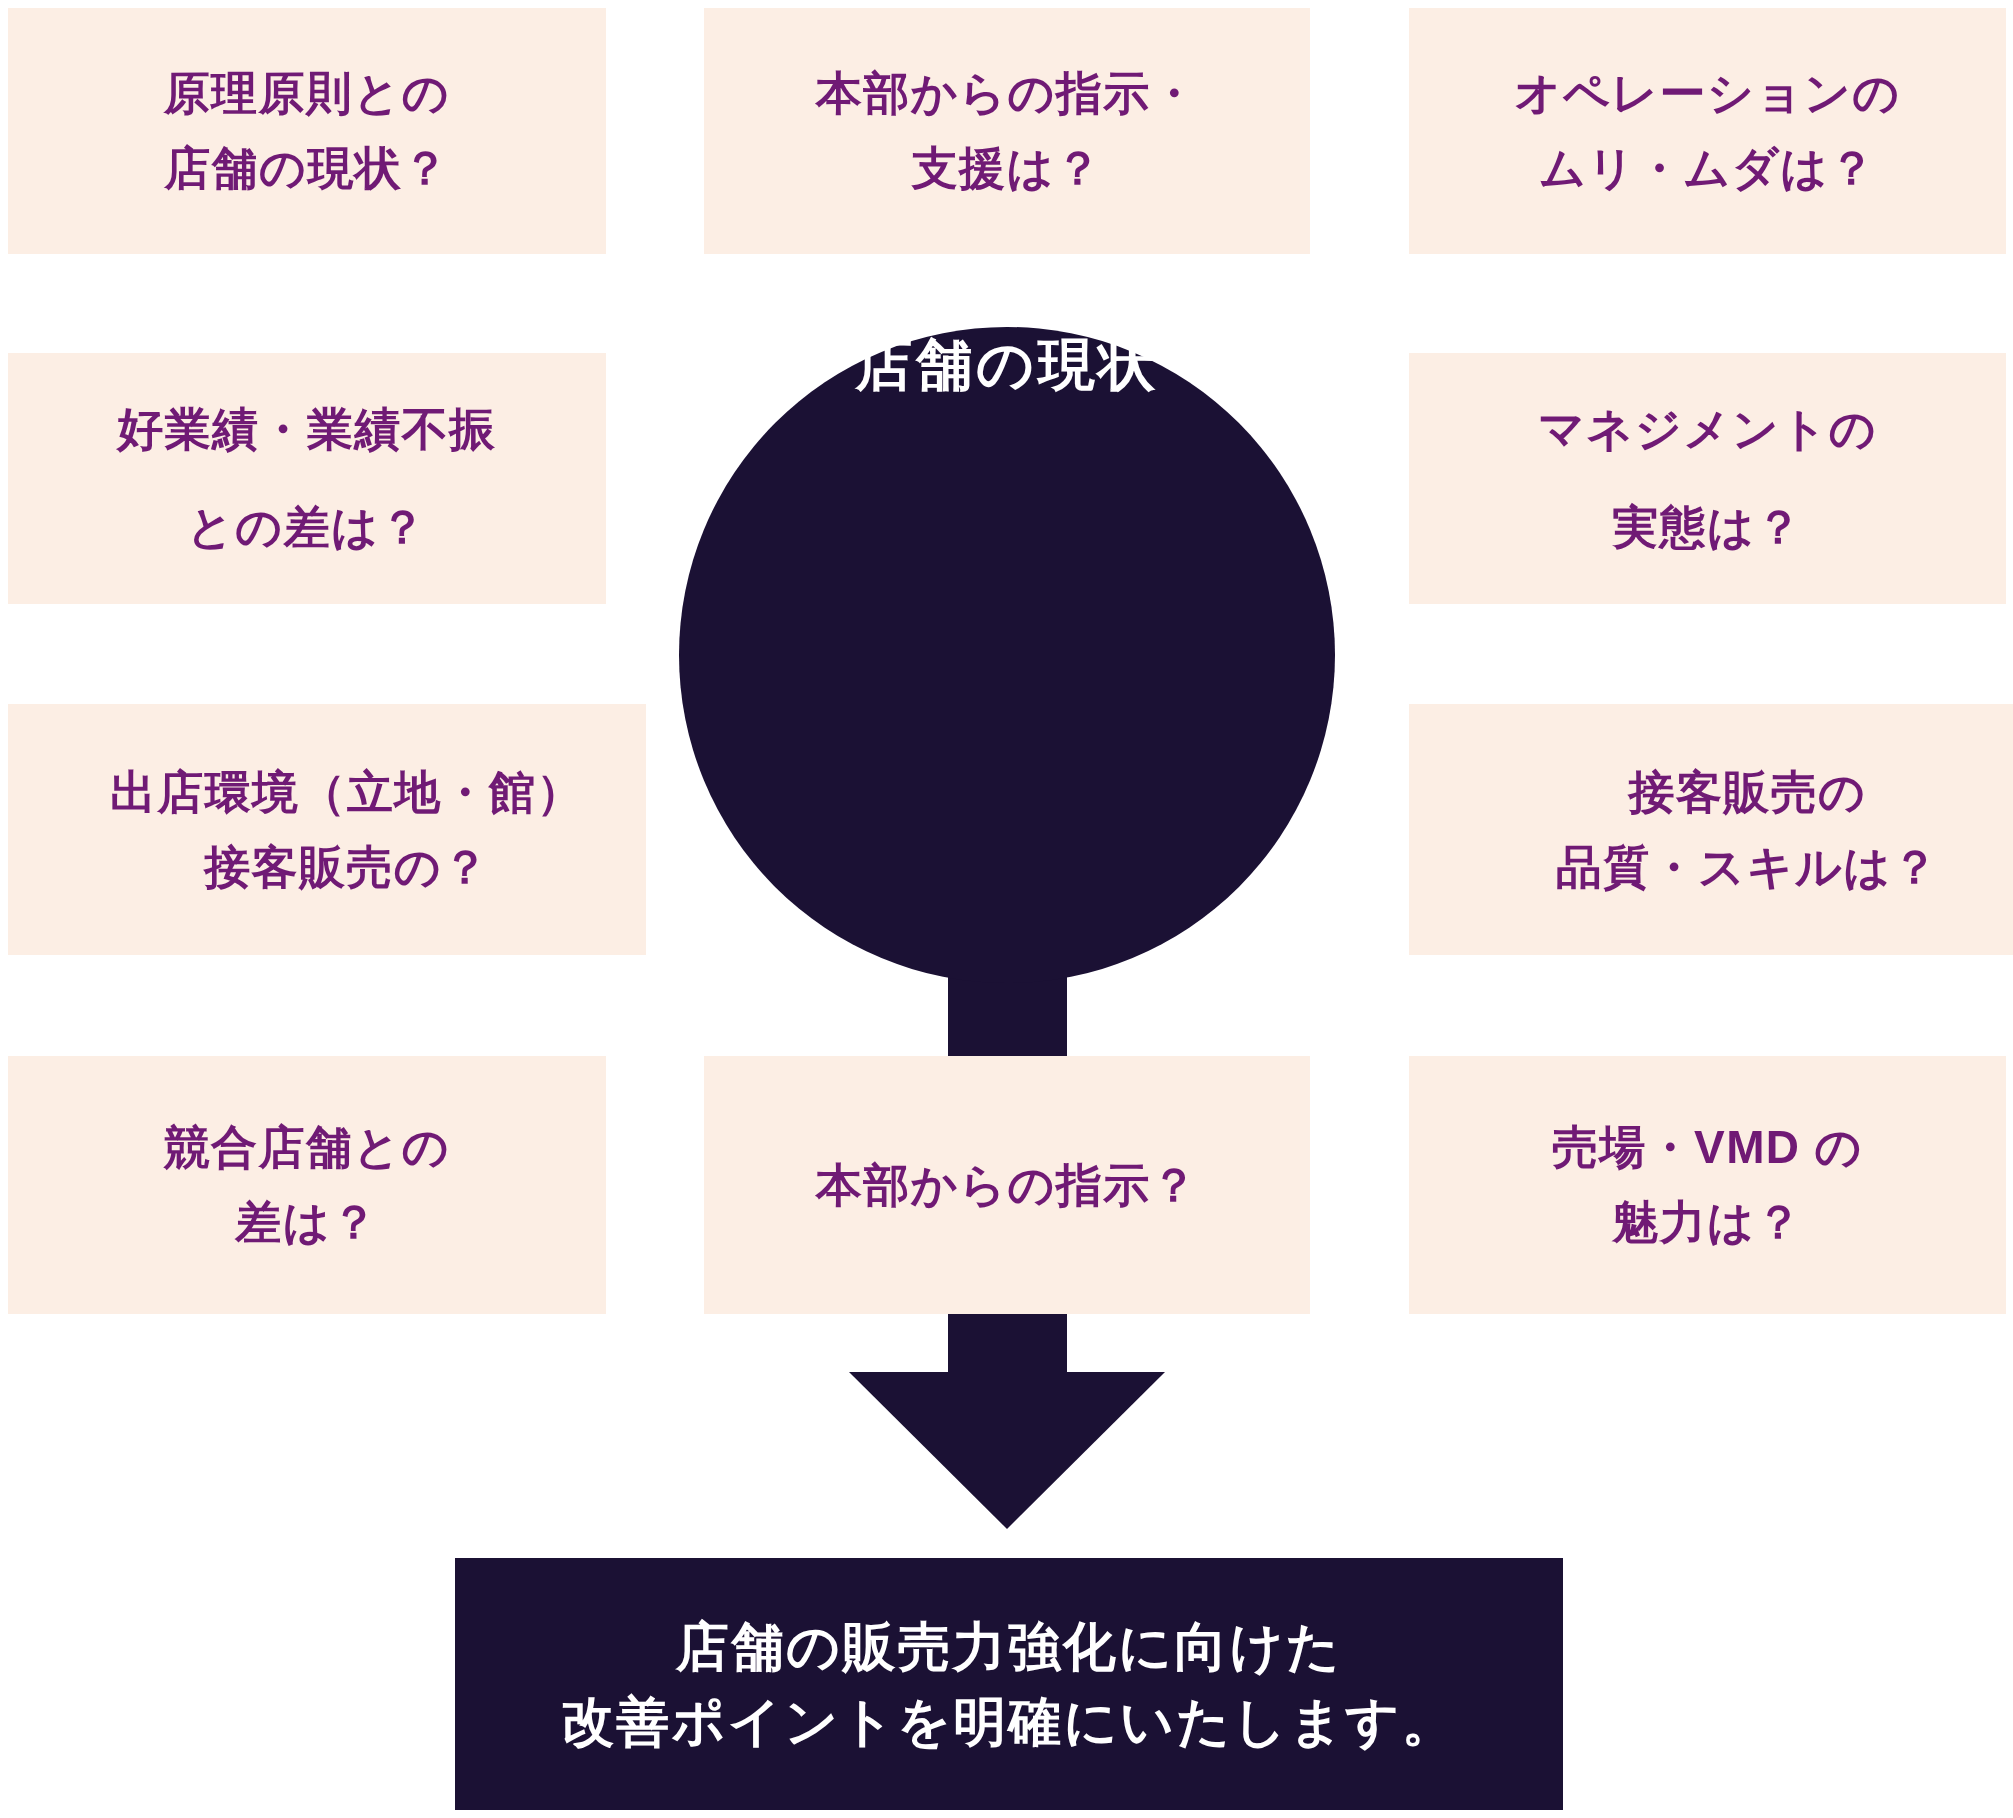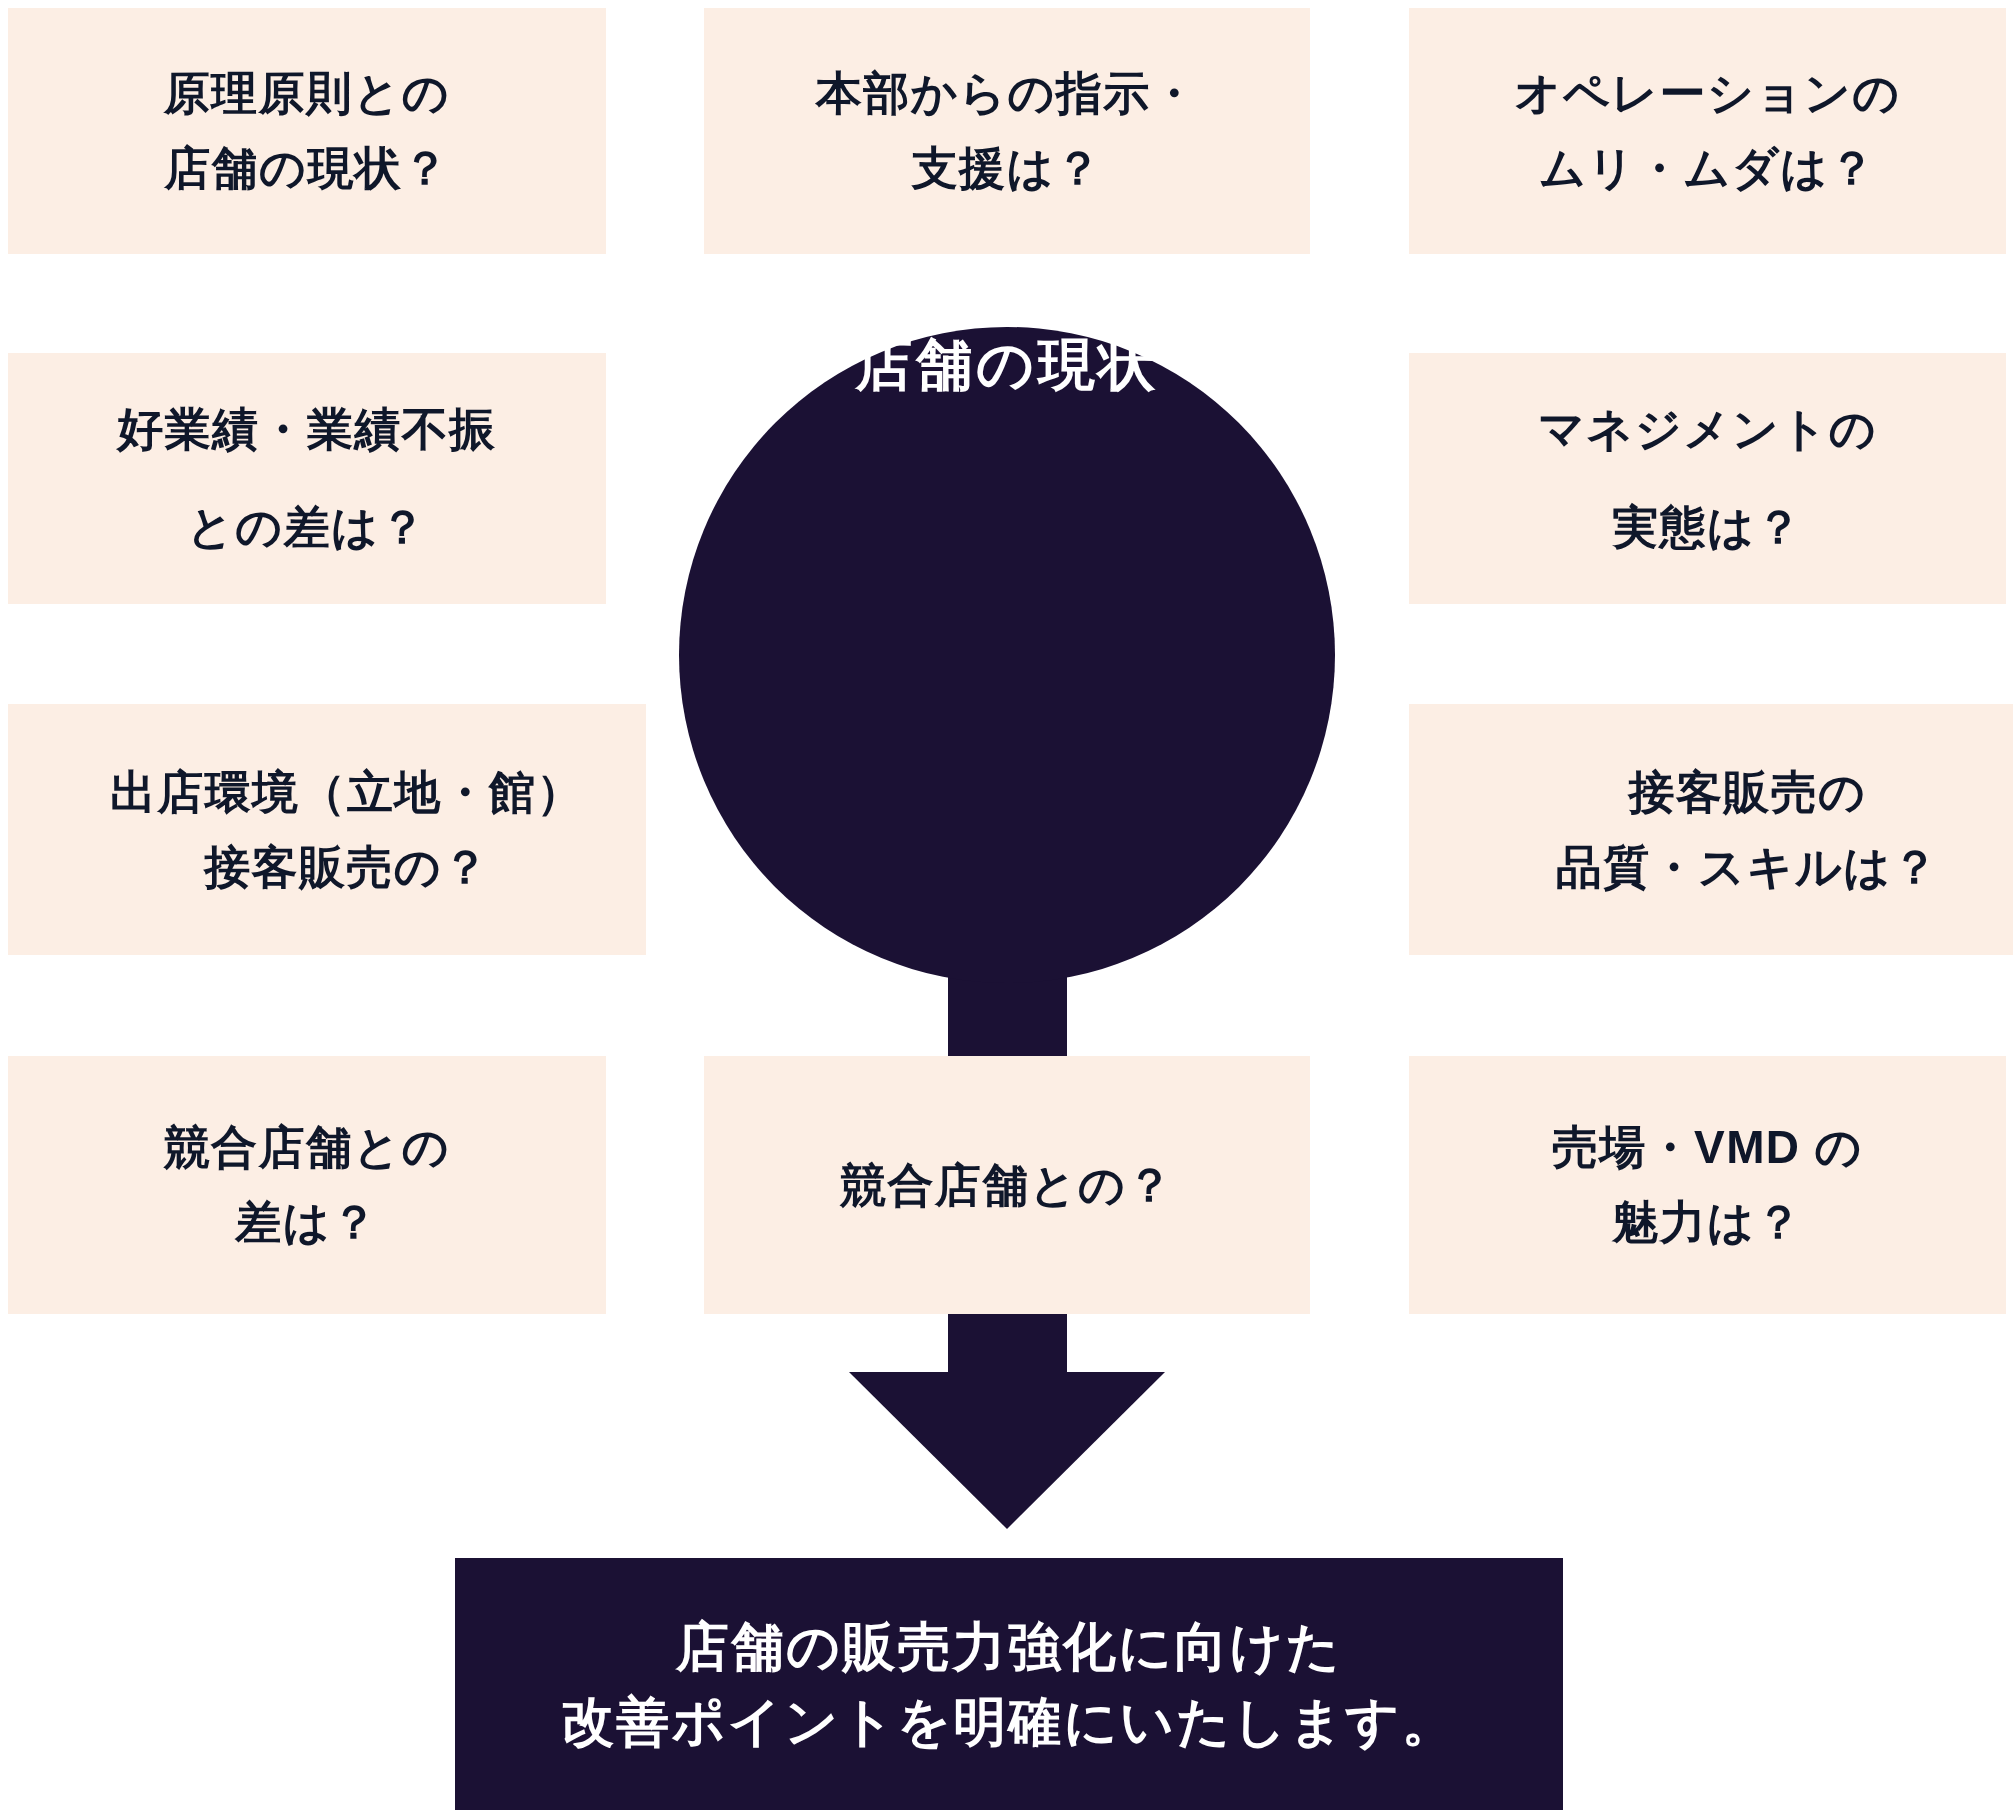--- a/index.html
+++ b/index.html
@@ -11,21 +11,21 @@
     overflow:hidden;
   }
   .qbox{
     position:absolute;
     background:#fceee4;
     display:flex;
     flex-direction:column;
     justify-content:center;
     align-items:center;
     text-align:center;
-    color:#0f172a;
+    color:#701a75;
     font-size:46px;
     font-weight:bold;
     line-height:1.62;
     letter-spacing:0.03em;
   }
   .qbox span{display:block;white-space:nowrap;}
   
   .c-left  {left:7.9px;   width:598px;}
   .c-mid   {left:704px; width:606px;}
   .c-right {left:1409px;width:597px;}
@@ -105,21 +105,21 @@
   <div class="qbox c-right r3">
     <span>接客販売の</span>
     <span>品質・スキルは？</span>
   </div>
 
   <div class="qbox c-left r4">
     <span>競合店舗との</span>
     <span>差は？</span>
   </div>
   <div class="qbox c-mid r4">
-    <span>競合店舗との？</span>
+    <span>本部からの指示？</span>
   </div>
   <div class="qbox c-right r4">
     <span>売場・VMD の</span>
     <span>魅力は？</span>
   </div>
 
   <div class="stem stem-upper"></div>
   <div class="hub">
     <span>店舗の現状</span>
   </div>

